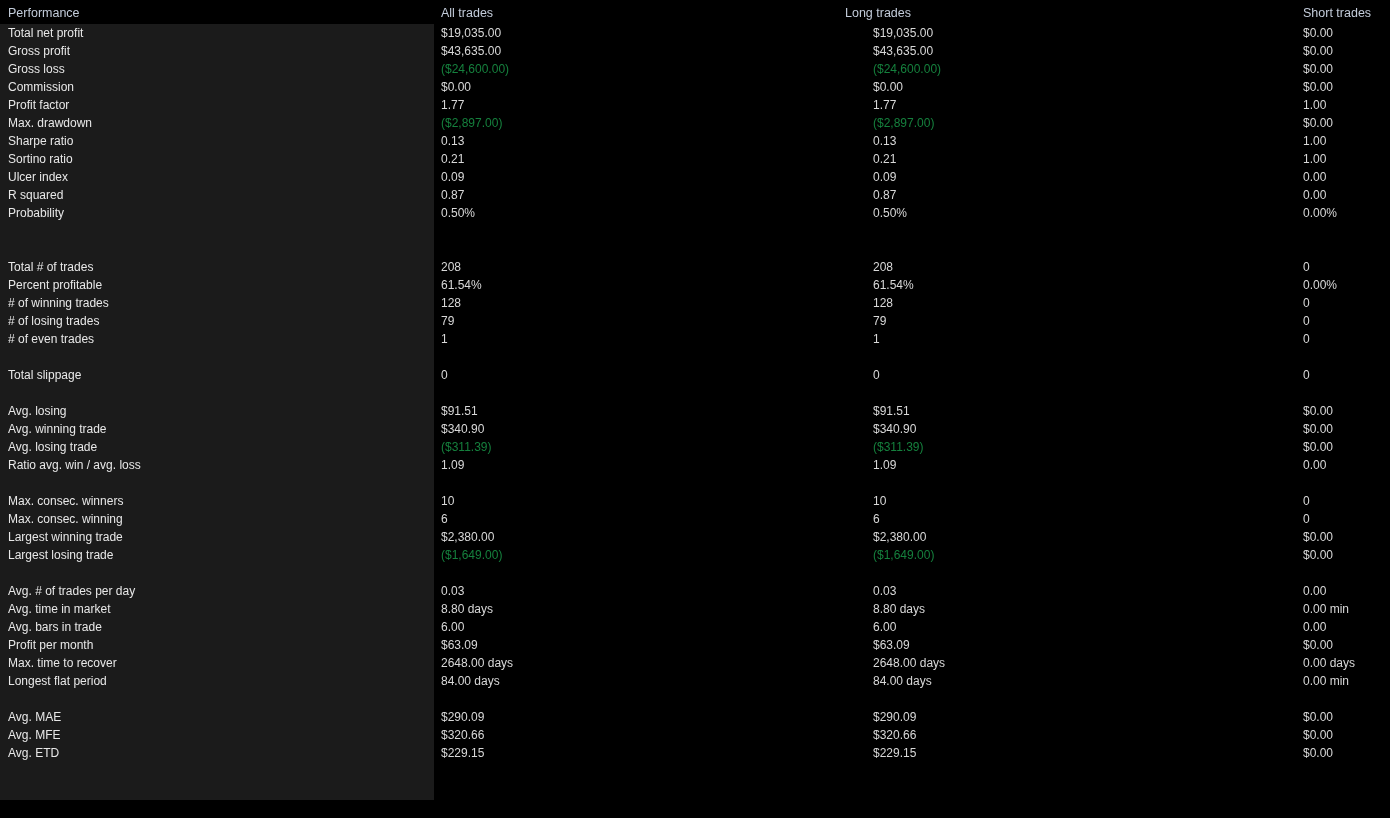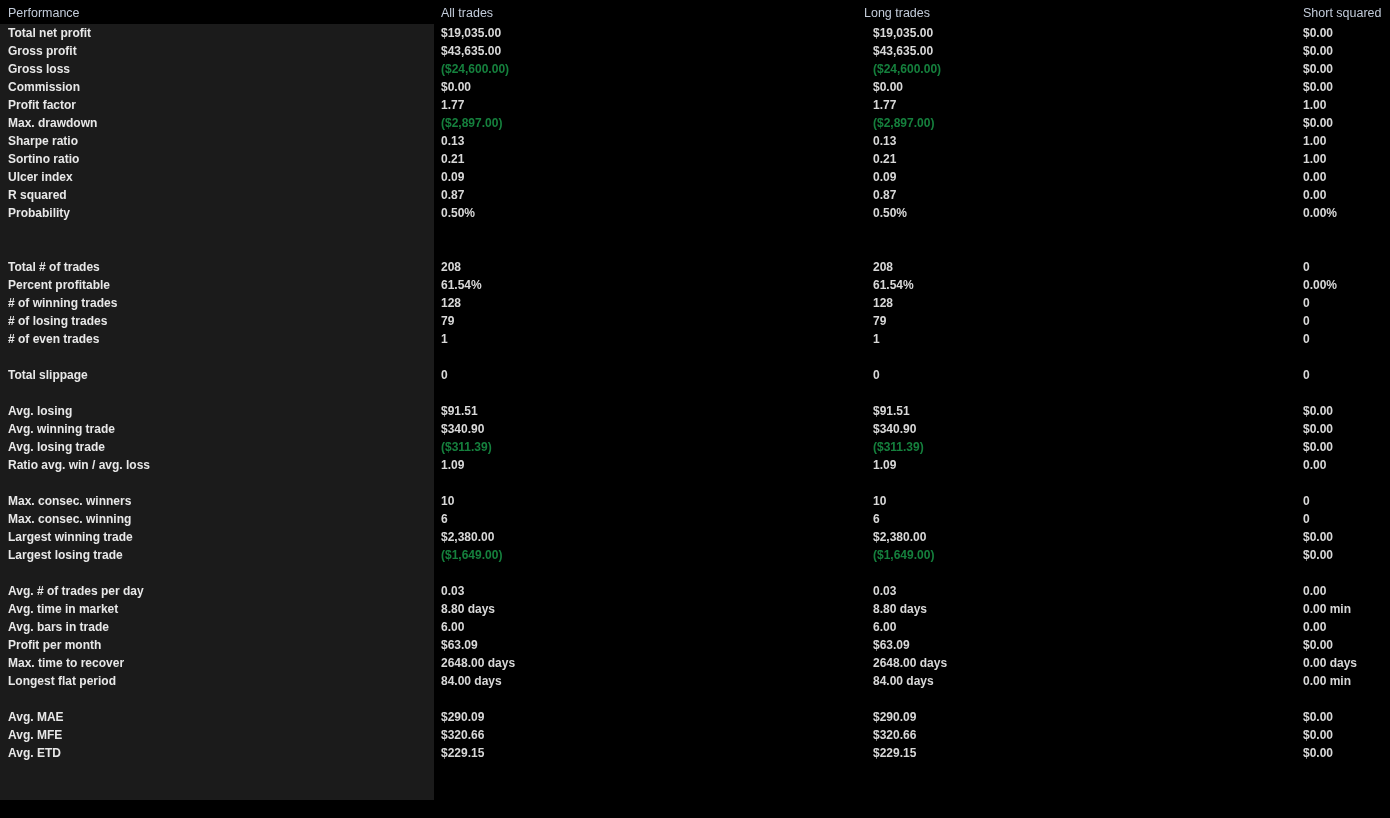--- a/index.html
+++ b/index.html
@@ -31,41 +31,40 @@
     font-size: 12.5px;
   }
   #header-row .hcell {
     position: absolute;
     top: 6px;
     white-space: nowrap;
     color: #c3ccda;
   }
   .h-perf  { left: 8px; }
   .h-all   { left: 441px; }
-  .h-long  { left: 864px; }
+  .h-long  { left: 845px; }
   .h-short { left: 1303px; }
 
   
   #label-panel {
     position: absolute;
     left: 0;
     top: 24px;
     width: 434px;
     height: 776px;
     background: #1b1b1b;
   }
 
   
   #table-body {
     position: absolute;
     left: 0;
     top: 24px;
     width: 1158px;
     height: 776px;
-    font-weight: bold;
   }
   .row {
     position: relative;
     height: 18px;
     width: 1390px;
   }
   .row.spacer { height: 18px; }
 
   .cell {
     position: absolute;
@@ -81,21 +80,21 @@
 
   .neg { color: #15803d; }
 </style>
 </head>
 <body>
 
 <div id="header-row">
   <div class="hcell h-perf">Performance</div>
   <div class="hcell h-all">All trades</div>
   <div class="hcell h-long">Long trades</div>
-  <div class="hcell h-short">Short squared</div>
+  <div class="hcell h-short">Short trades</div>
 </div>
 
 <div id="label-panel"></div>
 
 <div id="table-body">
     <div class="row">
       <div class="cell c-label">Total net profit</div>
       <div class="cell c-all">$19,035.00</div>
       <div class="cell c-long">$19,035.00</div>
       <div class="cell c-short">$0.00</div>

